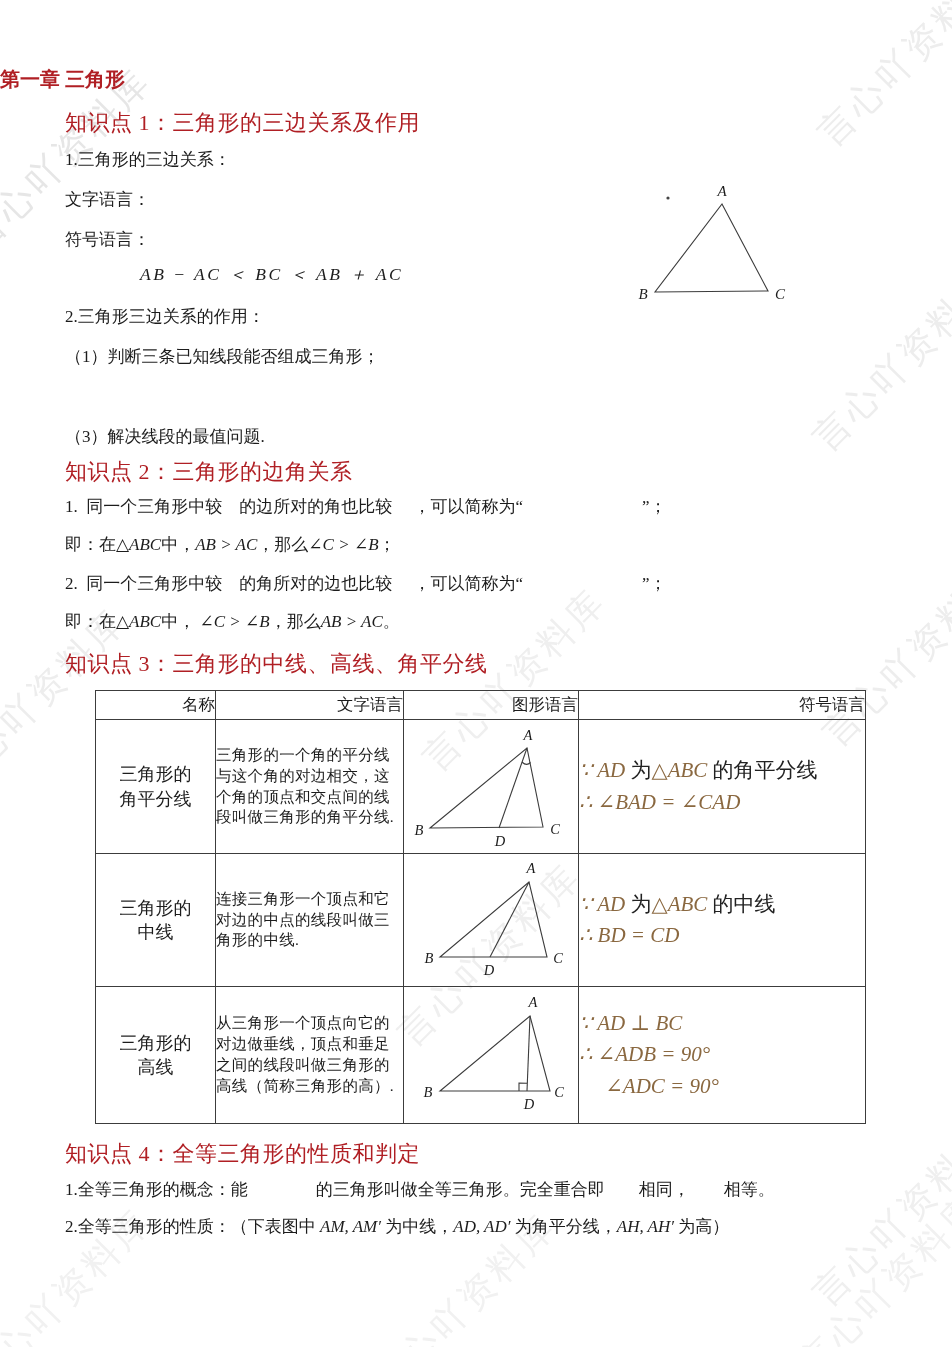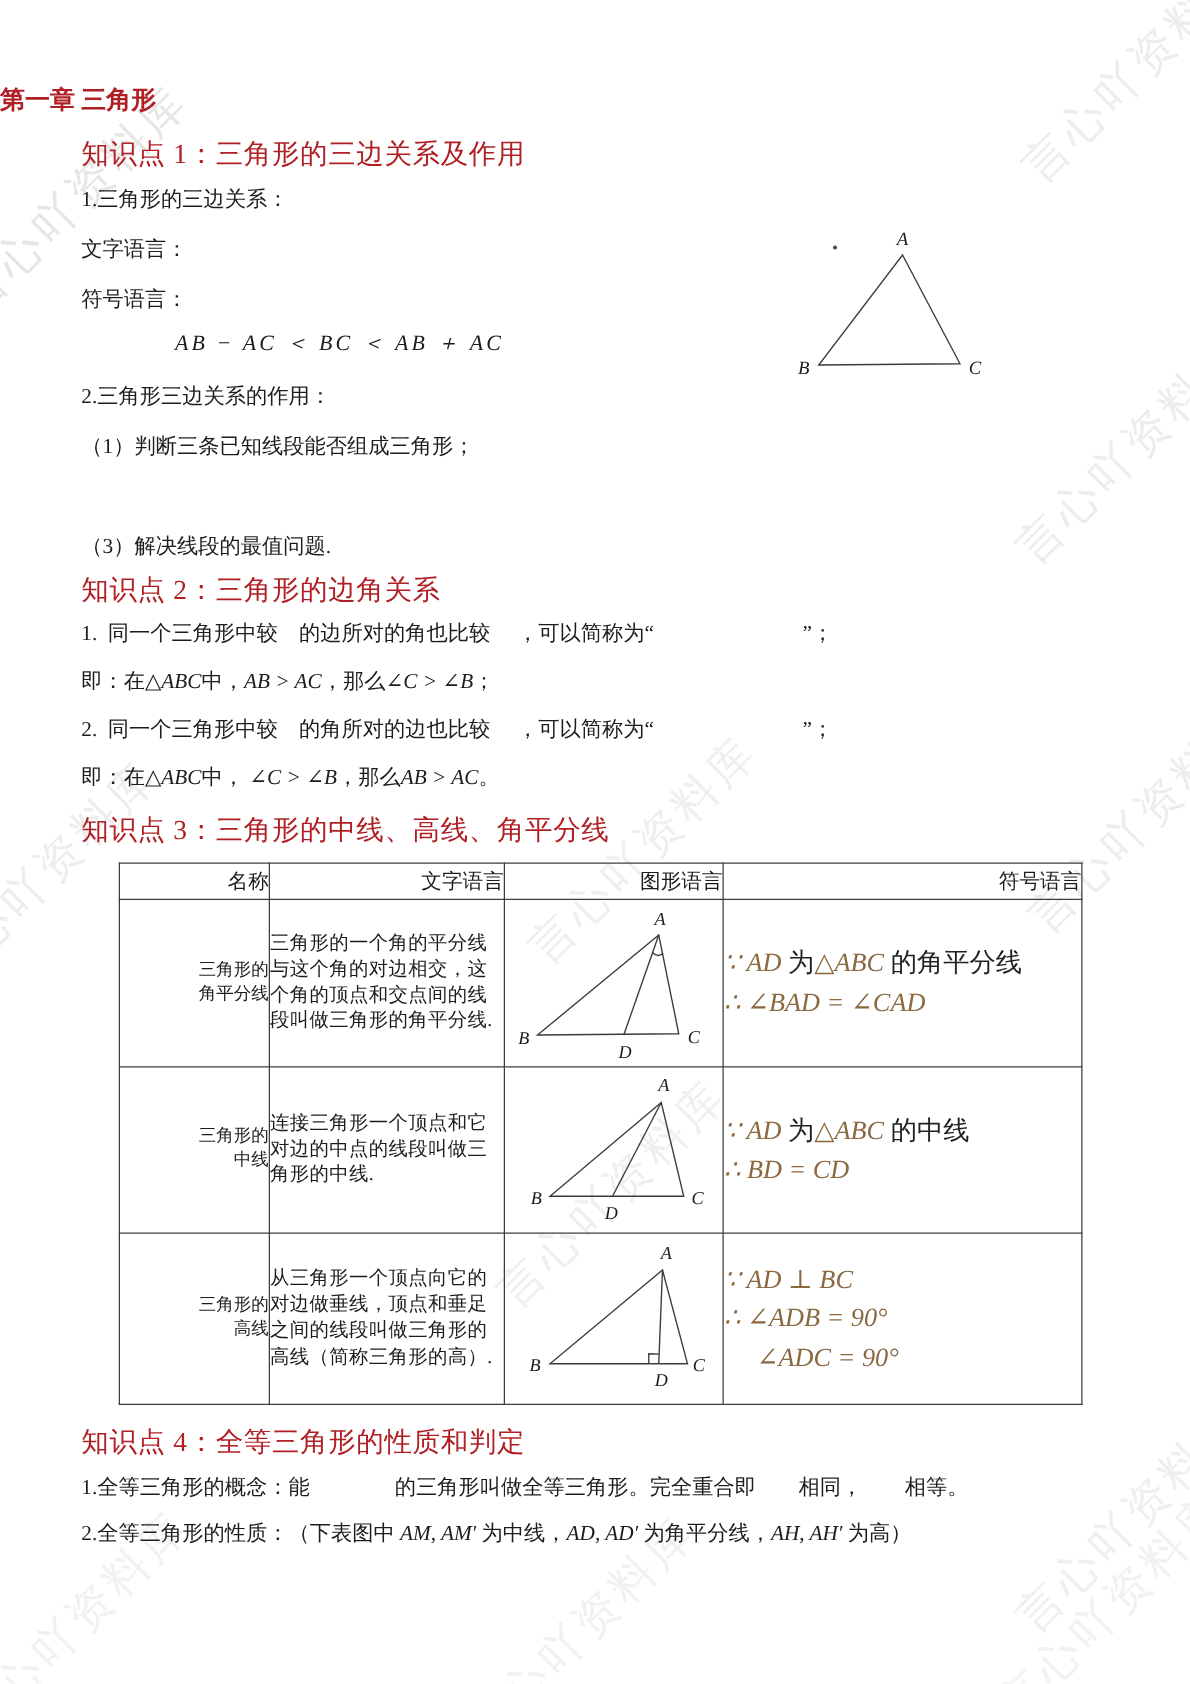--- a/index.html
+++ b/index.html
@@ -46,21 +46,21 @@
     border-collapse:collapse;table-layout:fixed;width:770px;
     background:transparent;
   }
   table.kp3 th, table.kp3 td{
     border:1.5px solid #3c3c3c;
     padding:0;vertical-align:middle;
   }
   table.kp3 th{
     height:28px;font-weight:normal;font-size:16.5px;text-align:right;
   }
-  td.name-cell{text-align:right;font-size:14px;line-height:1.35;}
+  td.name-cell{text-align:center;font-size:18px;line-height:1.35;}
   td.text-cell{font-size:15.5px;line-height:1.34;padding:4px 7px;letter-spacing:0.3px;}
   td.fig-cell{text-align:center;}
   td.fig-cell svg{display:block;margin:0 auto;}
   td.fig-cell text{
     font-style:italic;font-size:14.5px;fill:#1c1c1c;
     font-family:"Liberation Serif","DejaVu Serif",serif;
   }
   td.sym-cell{font-size:21px;line-height:1.5;padding:4px 4px 4px 12px;color:#222;}
   td.sym-cell .m{color:#8a6840;}
   .tri-line{stroke:#3c3c3c;stroke-width:1.1;fill:none;}

